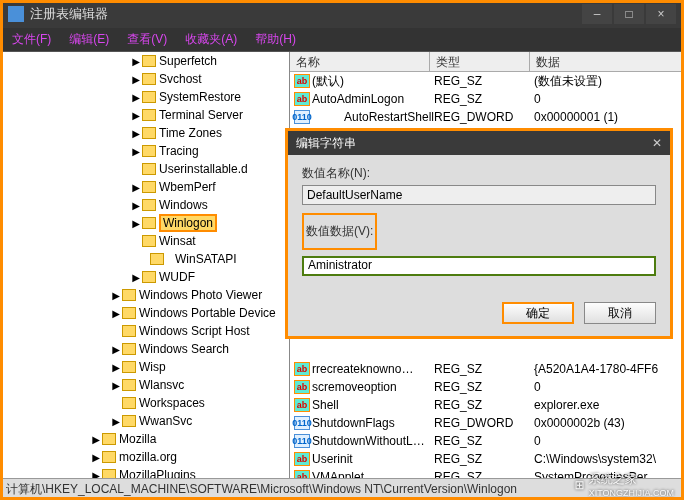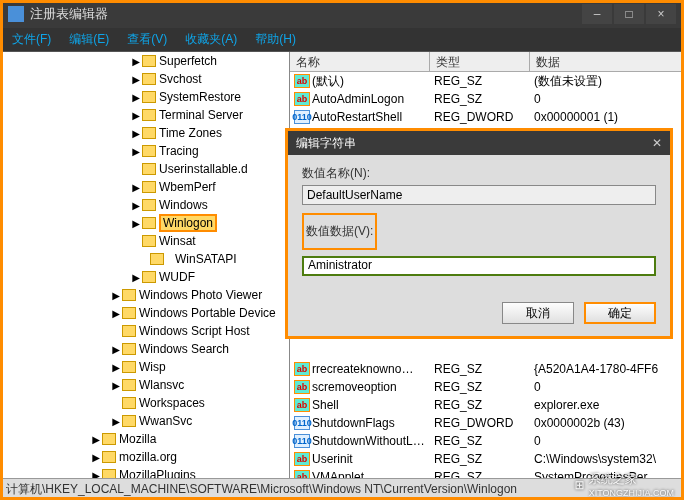--- a/index.html
+++ b/index.html
@@ -3,21 +3,21 @@
 <meta charset="utf-8">
 <style>
 * { margin: 0; padding: 0; box-sizing: border-box; font-family: "Microsoft YaHei", Arial, sans-serif; font-size: 12px; }
 body { background: #2b2b2b; width: 684px; height: 500px; overflow: hidden; position: relative; }
 .outer-border { position: absolute; inset: 0; border: 3px solid #ff8c00; pointer-events: none; z-index: 100; }
 .titlebar { background: #3a3a3a; color: #ddd; height: 28px; display: flex; align-items: center; padding: 0 8px; }
 .titlebar-icon { width: 16px; height: 16px; margin-right: 6px; background: #4a90d9; display: inline-block; }
 .titlebar-title { flex: 1; font-size: 13px; }
 .win-controls { display: flex; gap: 2px; }
 .win-btn { width: 30px; height: 20px; background: #444; color: #ccc; display: flex; align-items: center; justify-content: center; cursor: pointer; }
-.menubar { background: #333; color: #0ea5e9; height: 24px; display: flex; align-items: center; padding: 0 4px; gap: 2px; border-bottom: 1px solid #555; }
+.menubar { background: #333; color: #d946ef; height: 24px; display: flex; align-items: center; padding: 0 4px; gap: 2px; border-bottom: 1px solid #555; }
 .menu-item { padding: 2px 8px; cursor: pointer; }
 .content { display: flex; height: calc(500px - 28px - 24px - 22px); background: #fff; }
 .tree-panel { width: 290px; background: #fff; overflow: auto; border-right: 1px solid #888; }
 .tree-node { display: flex; align-items: center; height: 18px; white-space: nowrap; color: #000; }
 .tree-toggle { width: 12px; text-align: center; color: #000; font-size: 10px; cursor: pointer; }
 .folder-icon { width: 14px; height: 12px; background: #ffd966; border: 1px solid #cc9900; margin-right: 3px; display: inline-block; }
 .tree-label { white-space: nowrap; }
 .tree-highlight { background: #ffd966; border: 2px solid #ff8c00; padding: 0 2px; }
 .list-panel { flex: 1; background: #fff; overflow: hidden; display: flex; flex-direction: column; }
 .list-header { display: flex; background: #eee; border-bottom: 1px solid #aaa; height: 20px; }
@@ -204,21 +204,21 @@
           <div class="col-data">(数值未设置)</div>
         </div>
         <div class="list-row">
           <span class="icon icon-ab">ab</span>
           <div class="col-name" style="width: 122px;">AutoAdminLogon</div>
           <div class="col-type">REG_SZ</div>
           <div class="col-data">0</div>
         </div>
         <div class="list-row">
           <span class="icon icon-0110">0110</span>
-          <div class="col-name" style="width: 122px;">AutoRestartShell</div>
+          <div class="col-name" style="width: 122px; text-align: right;">AutoRestartShell</div>
           <div class="col-type">REG_DWORD</div>
           <div class="col-data">0x00000001 (1)</div>
         </div>
       </div>
     <div style="height:170px"></div>
     <div class="list-body" id="list-bottom">
         <div class="list-row">
           <span class="icon icon-ab">ab</span>
           <div class="col-name" style="width: 122px;">rrecreateknowno…</div>
           <div class="col-type">REG_SZ</div>
@@ -280,16 +280,16 @@
     <span>编辑字符串</span>
     <span class="dialog-close">✕</span>
   </div>
   <div class="dialog-body">
     <div class="dlg-label">数值名称(N):</div>
     <input class="dlg-input dlg-input-ro" readonly="" value="DefaultUserName" style="">
     <div class="dlg-label"><span class="dlg-value-label">数值数据(V):</span></div>
     <div class="dlg-input dlg-value-input"><span class="dlg-value-text">Aministrator</span></div>
   </div>
   <div class="dialog-buttons">
+    <button class="dlg-btn dlg-btn-highlight">确定</button>
     <button class="dlg-btn">取消</button>
-    <button class="dlg-btn dlg-btn-highlight">确定</button>
   </div>
 </div>
 
 </body></html>

